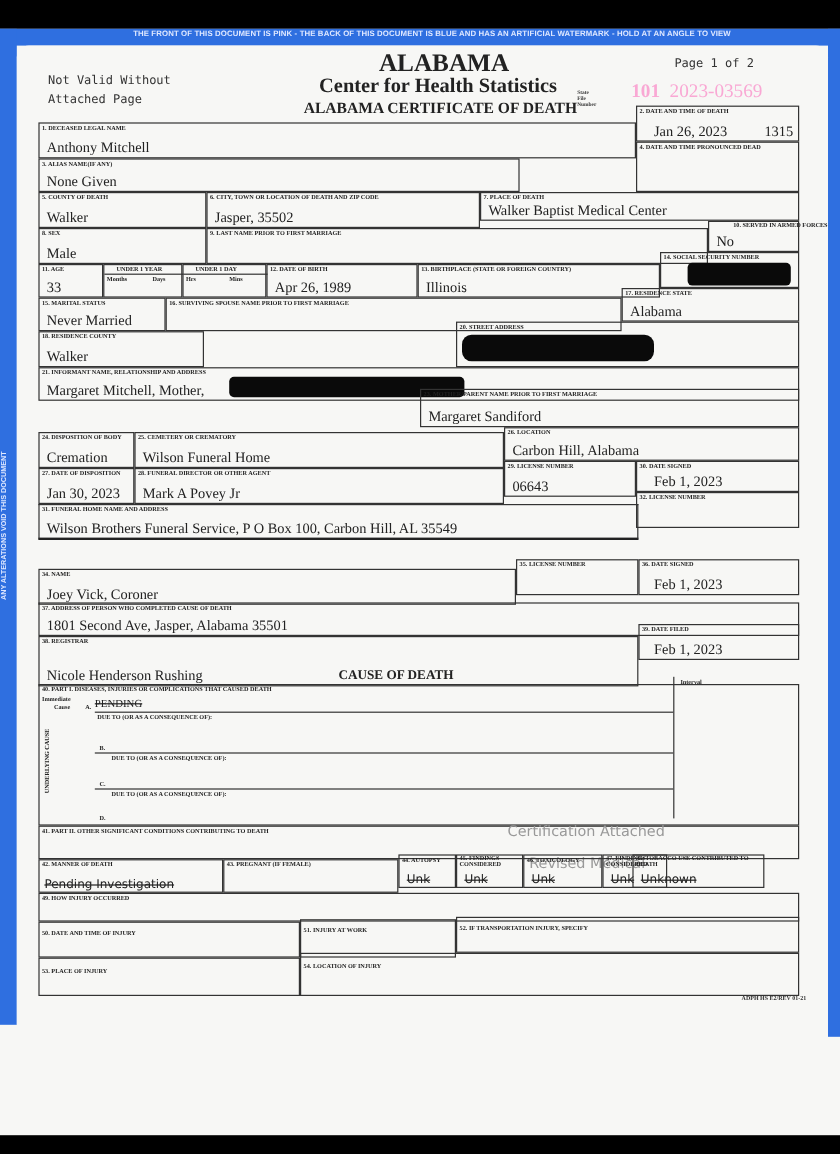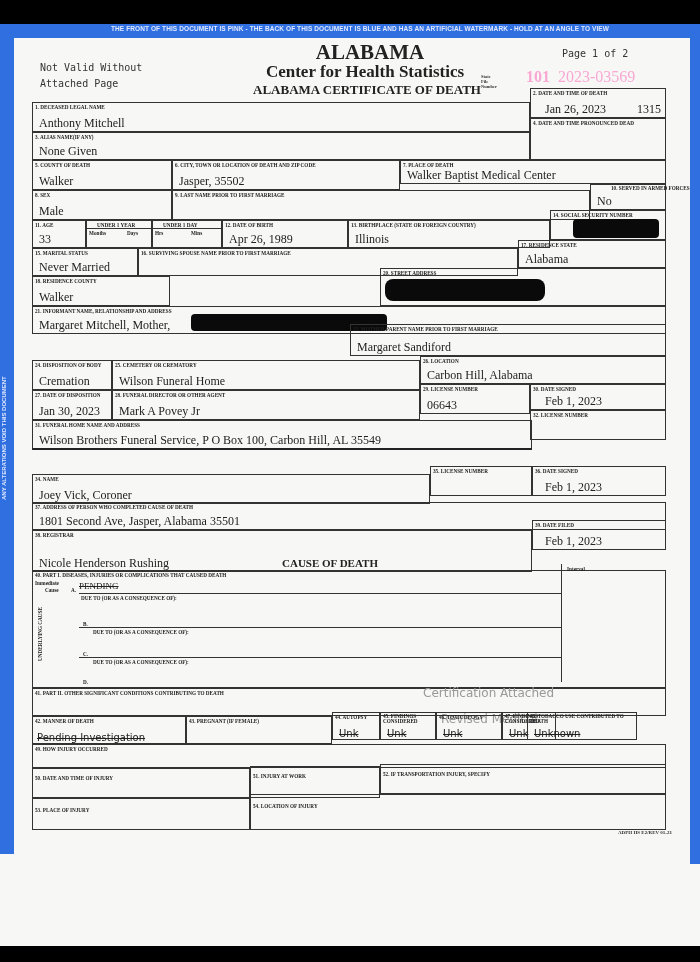--- a/index.html
+++ b/index.html
@@ -59,21 +59,21 @@
 
   <div class="cell" style="left:0;top:0;width:498px;height:30px;">
     <div class="lbl">1. Deceased Legal Name</div>
     <div class="val">Anthony Mitchell</div>
   </div>
   <div class="cell" style="left:498px;top:-14px;width:136px;height:30px;">
     <div class="lbl">2. Date and Time of Death</div>
     <div class="val" style="left:14px;">Jan 26, 2023</div>
     <div class="val" style="left:auto;right:4px;">1315</div>
   </div>
-  <div class="cell" style="left:0;top:30px;width:498px;height:28px;padding-left:18px;">
+  <div class="cell" style="left:0;top:30px;width:401px;height:28px;padding-left:18px;">
     <div class="lbl">3. Alias Name(If Any)</div>
     <div class="val">None Given</div>
   </div>
   <div class="cell" style="left:498px;top:16px;width:136px;height:42px;">
     <div class="lbl">4. Date and Time Pronounced Dead</div>
   </div>
 
   <div class="cell" style="left:0;top:58px;width:140px;height:30px;">
     <div class="lbl">5. County of Death</div>
     <div class="val">Walker</div>

